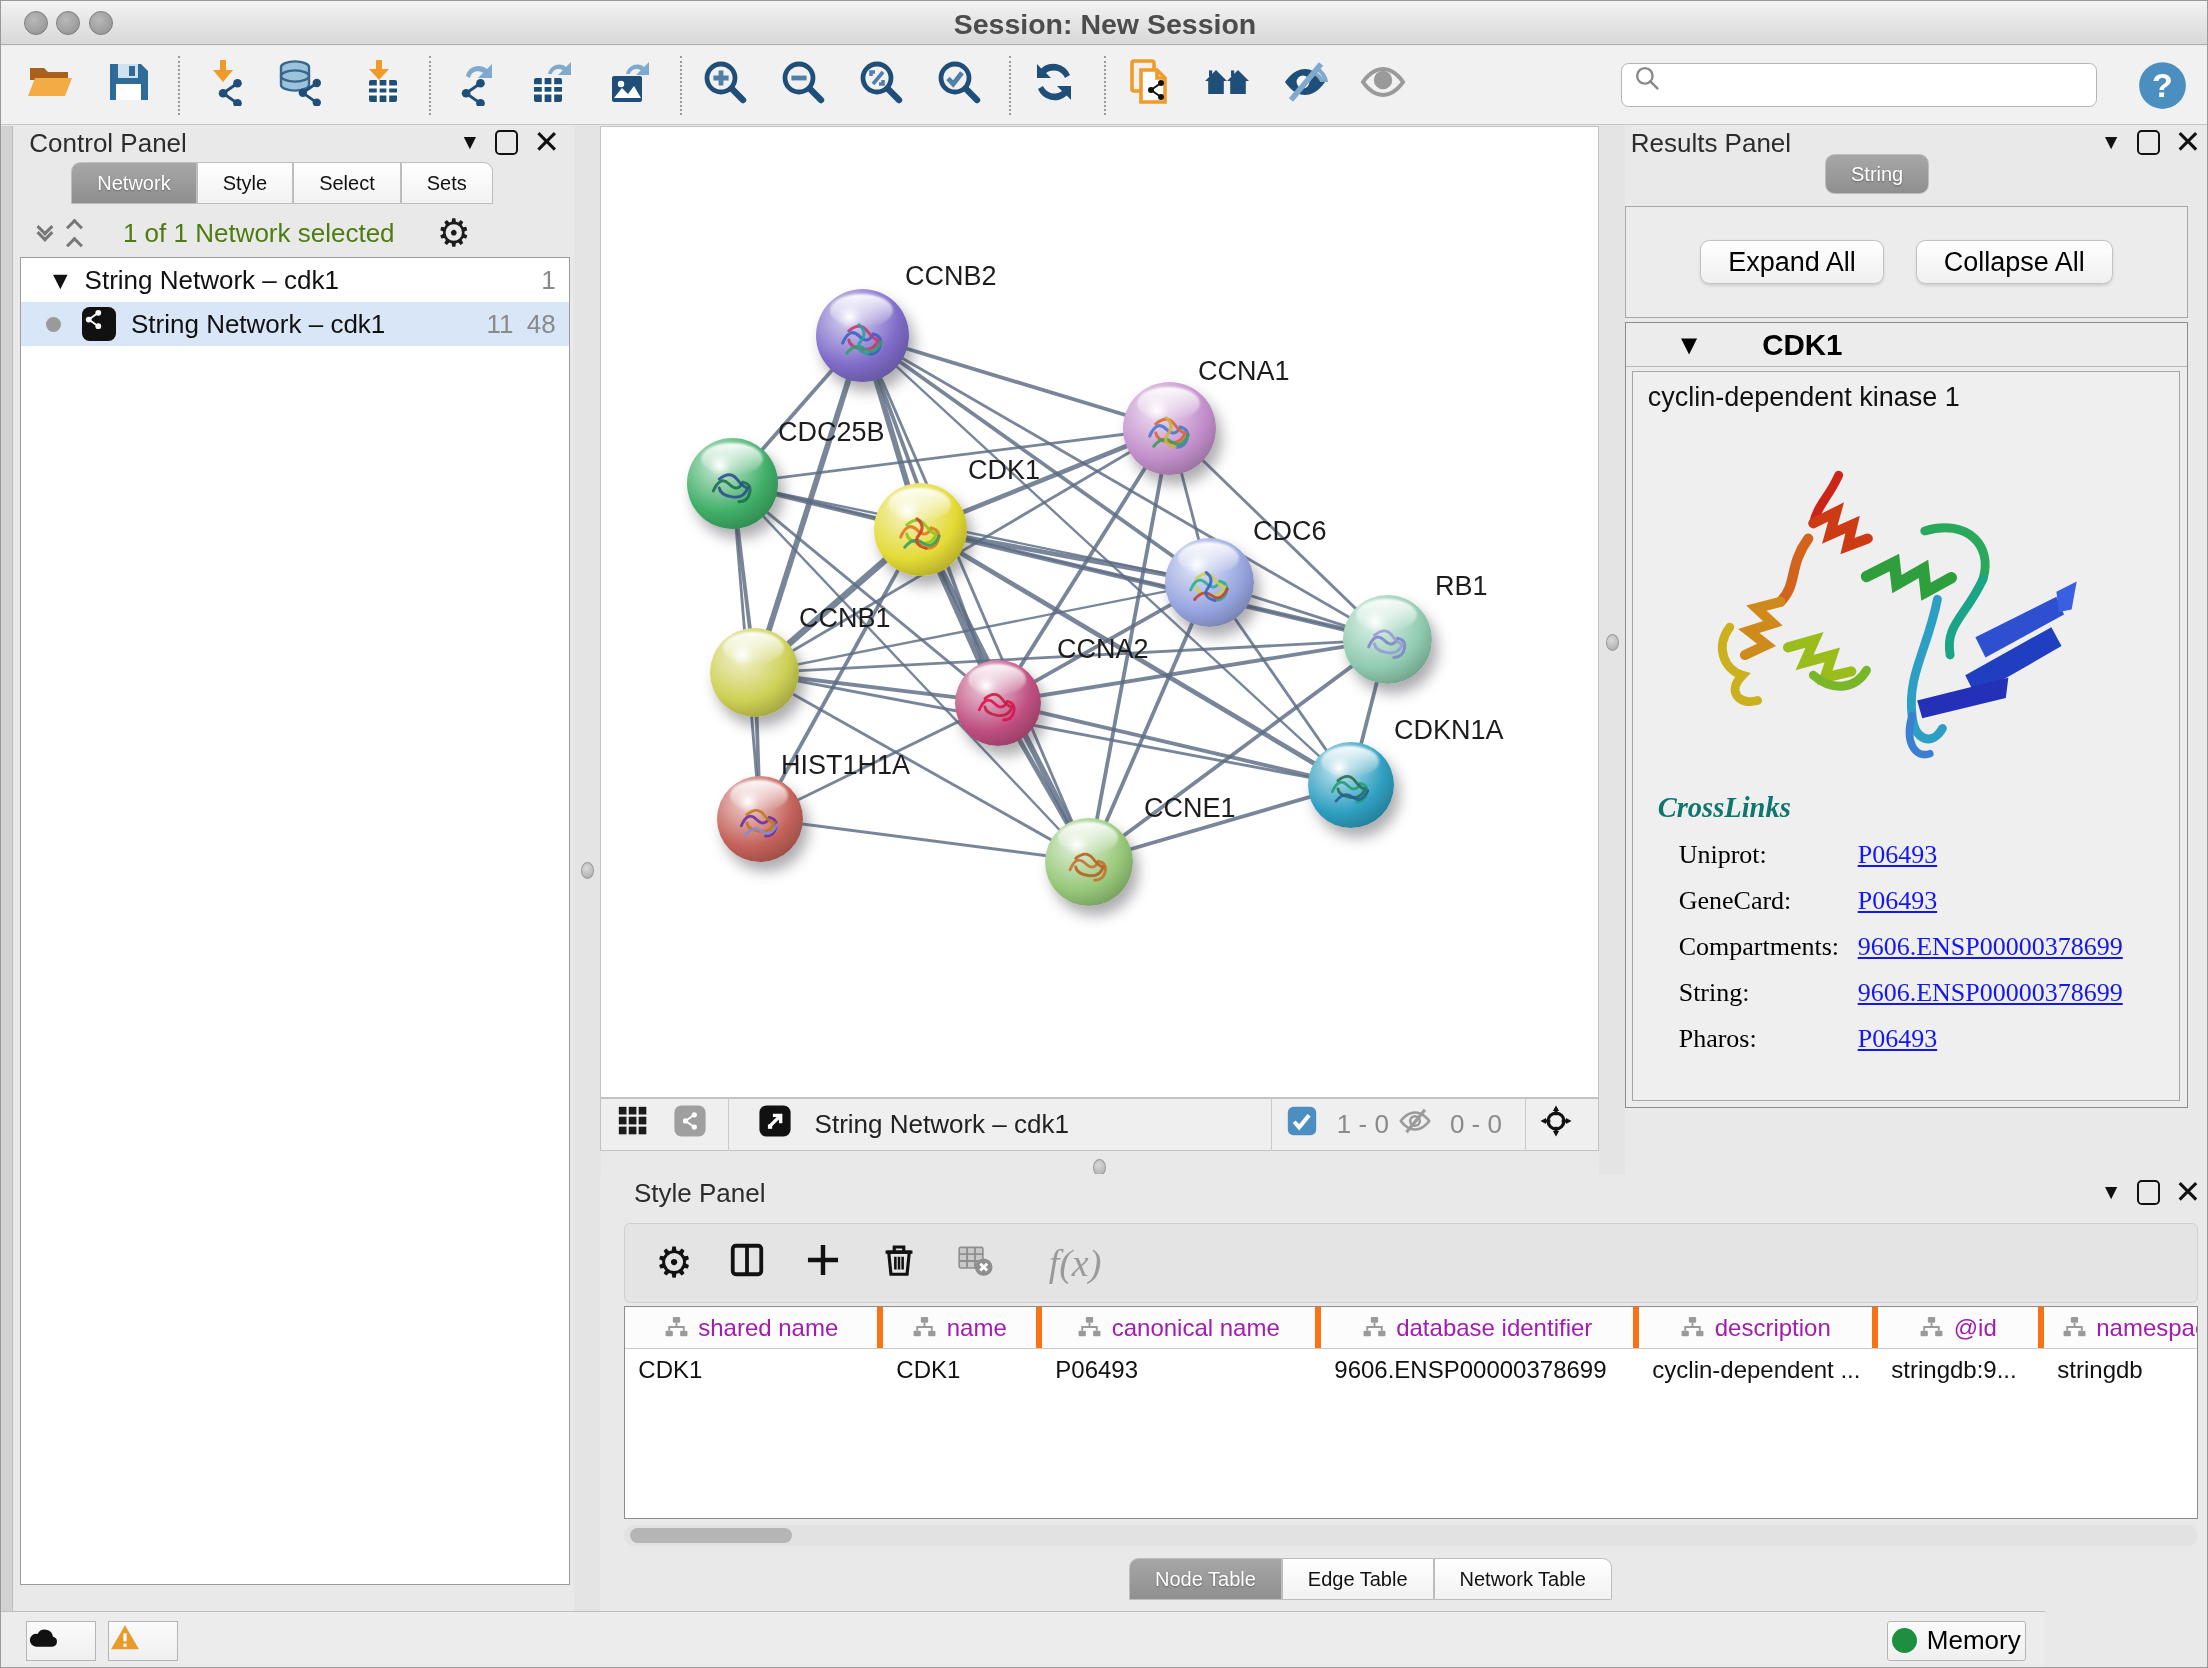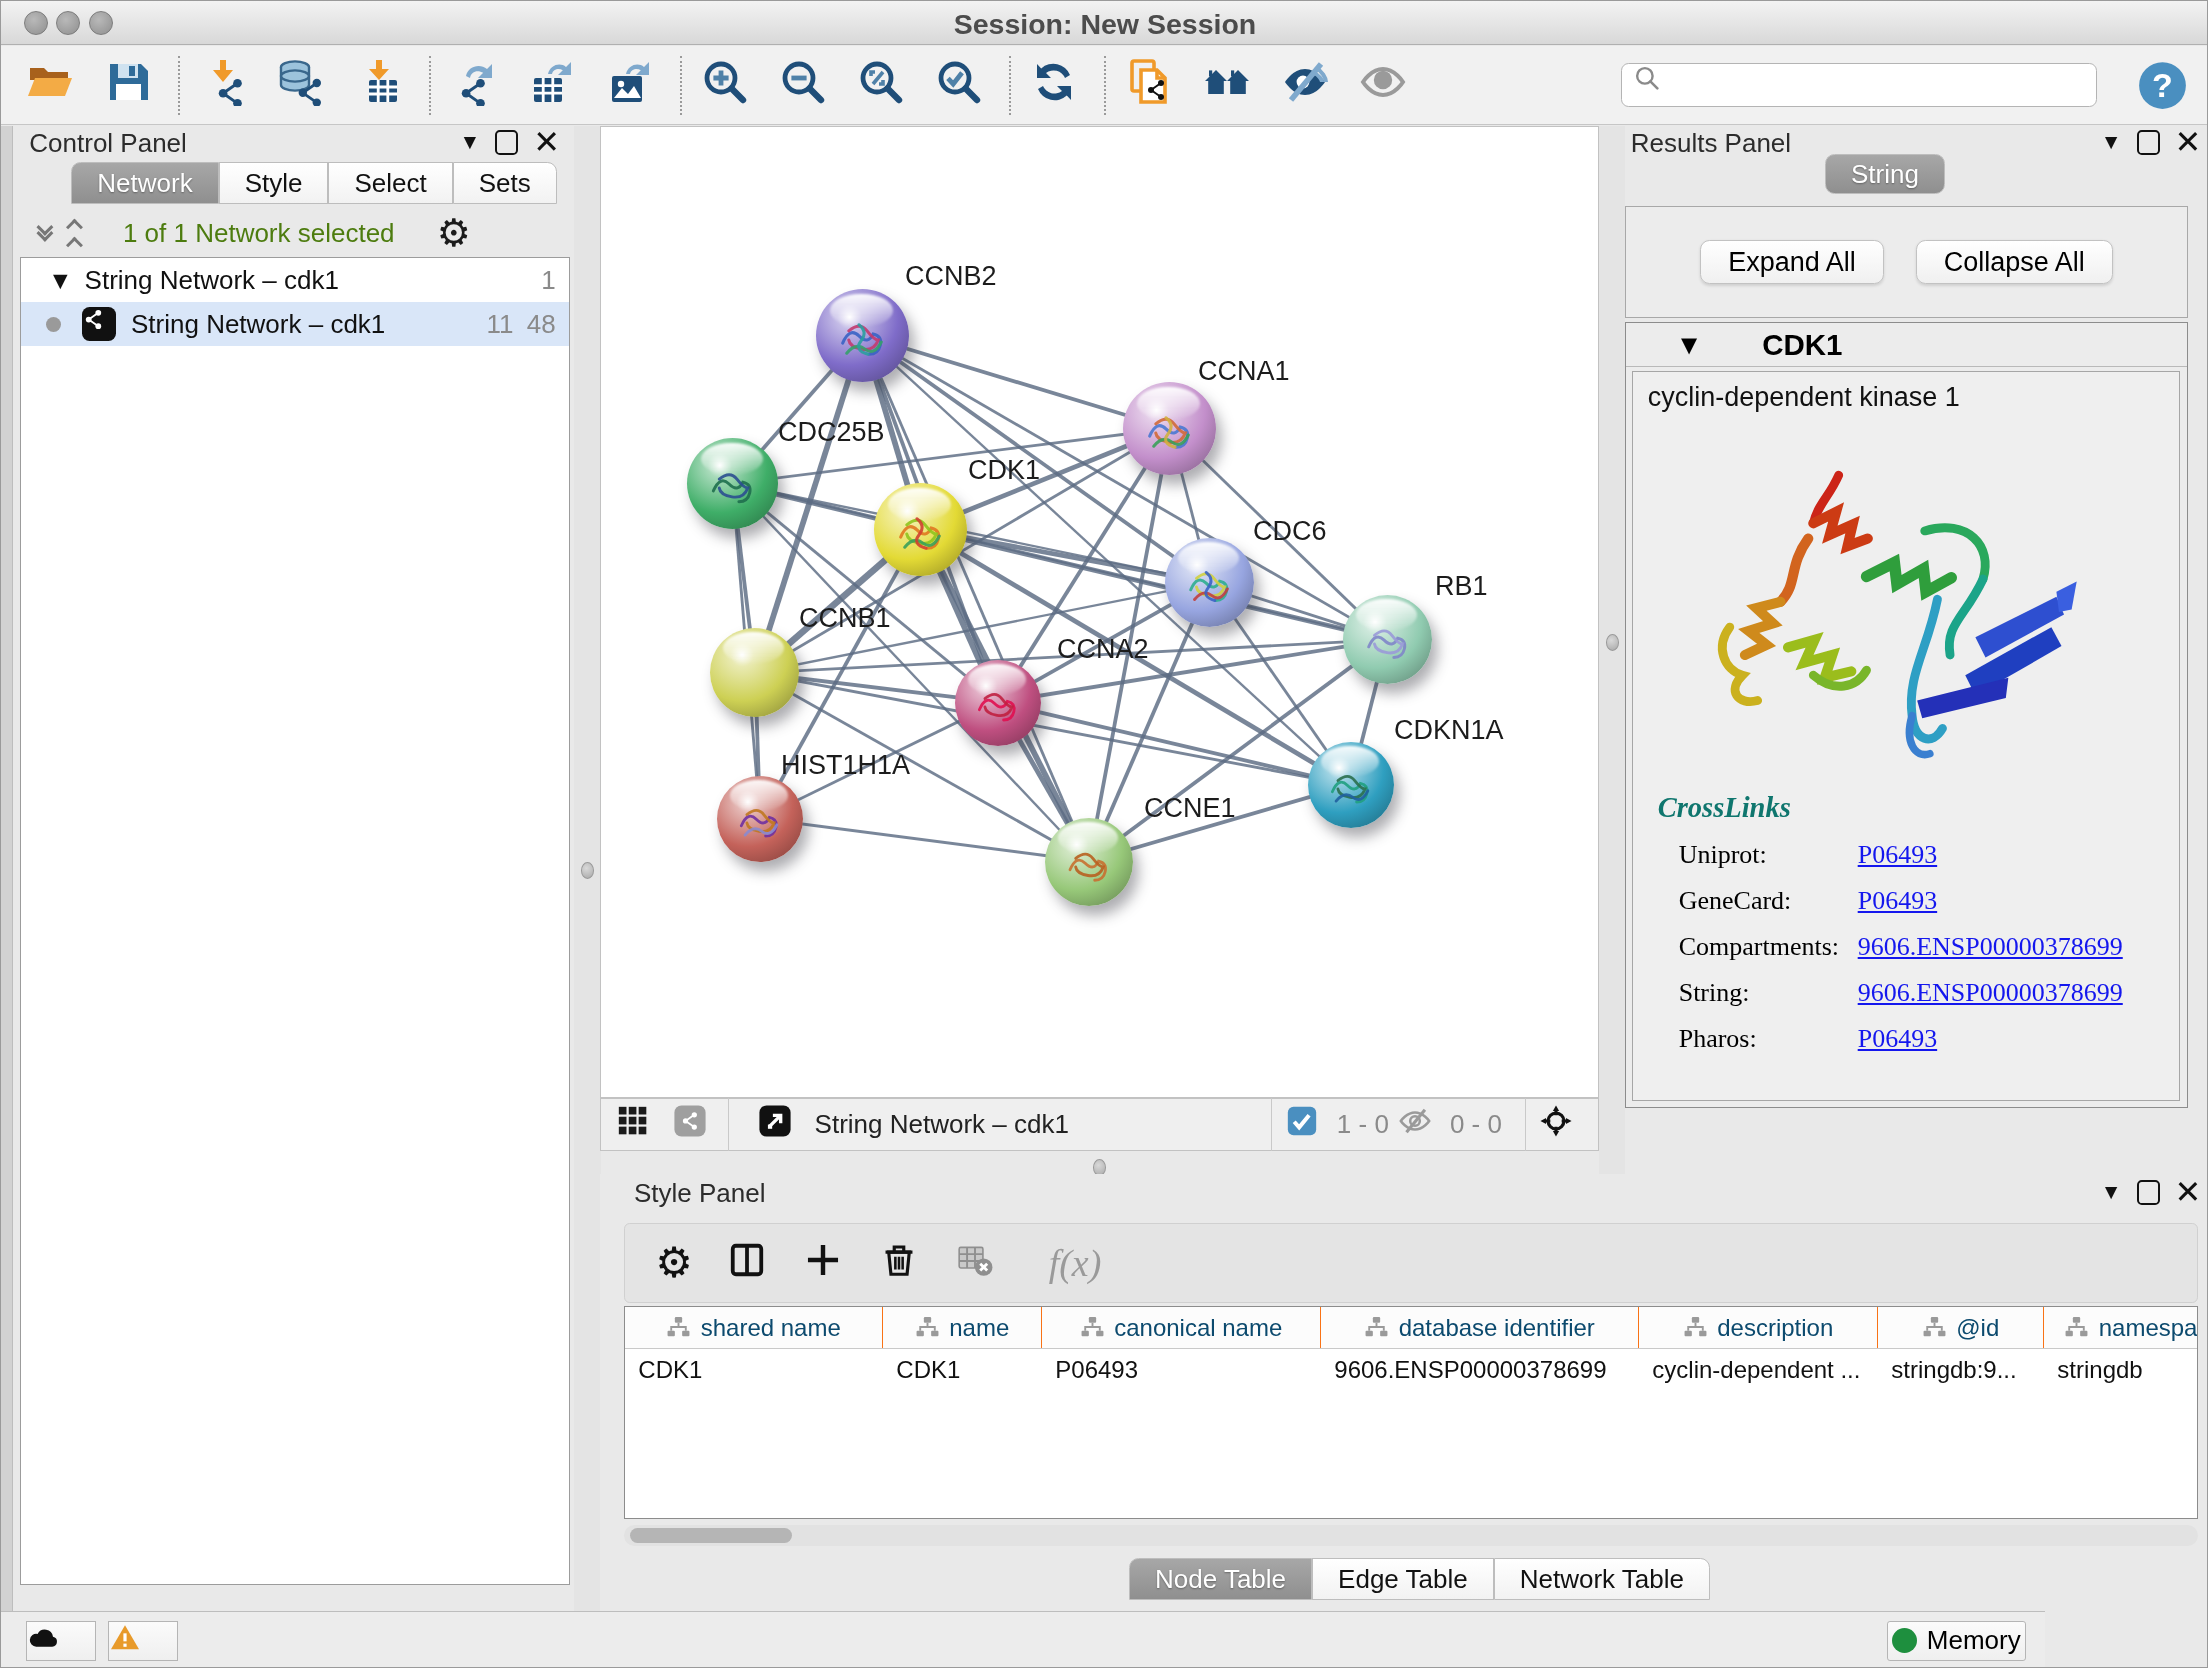--- a/index.html
+++ b/index.html
@@ -28,21 +28,21 @@
   .searchbox input{border:none;outline:none;flex:1;font-size:25px;background:transparent;}
   .helpbtn{margin:0 21px 0 40px;width:51px;height:51px;}
 
   
   .panel-title{font-size:26px;color:#2c2c2c;}
   .panel-controls{position:absolute;display:flex;align-items:center;gap:15px;}
   .pc-min{font-size:21px;color:#111;}
   .pc-float{width:23px;height:25px;border:2.9px solid #111;border-radius:4.8px;}
   .pc-close{font-size:32px;font-weight:bold;color:#111;line-height:25px;}
 
-  .tab{height:42px;display:flex;align-items:center;padding:0 25px;font-size:26px;
+  .tab{height:42px;display:flex;align-items:center;padding:0 25px;font-size:20px;
     border:1px solid #bdbdbd;background:linear-gradient(#ffffff,#f2f2f2);color:#111;}
   .tab.sel{background:linear-gradient(#a7a7a7,#8f8f8f);color:#fff;text-shadow:0 1px 1.9px rgba(0,0,0,.35);}
   .tab:first-child{border-radius:9.5px 0 0 0;}
   .tab:last-child{border-radius:0 9.5px 0 0;}
 
   
   #left-strip{position:absolute;left:0;top:125px;width:12.4px;height:1485px;background:#d2d2d2;border-right:1px solid #bdbdbd;}
   #control-panel{position:absolute;left:13.3px;top:125px;width:559px;height:1485px;background:#e9e9e9;}
   #cp-tabs{position:absolute;left:57px;top:36px;display:flex;}
   #cp-header{position:absolute;left:7.6px;top:84px;width:544px;height:46px;display:flex;align-items:center;}
@@ -109,22 +109,22 @@
   
   #table-panel{position:absolute;left:599px;top:1173px;width:1609px;height:437px;background:#e9e9e9;}
   #tp-toolbar{position:absolute;left:24px;top:49px;width:1574px;height:80px;background:#e4e4e4;
     border:1px solid #d0d0d0;border-radius:5.7px;display:flex;align-items:center;gap:32px;padding-left:27px;}
   .tp-icon{width:44px;height:44px;display:flex;align-items:center;justify-content:center;}
   .tp-icon svg{width:38px;height:38px;}
   .tp-gear{font-size:42px;color:#111;font-family:"DejaVu Sans",sans-serif;line-height:44px;}
   .tp-fx{font-family:"Liberation Serif","DejaVu Serif",serif;font-style:italic;font-size:38px;color:#9a9a9a;}
   #tp-table{position:absolute;left:24px;top:132px;width:1574px;height:213px;background:#fff;border:1.9px solid #8c8c8c;overflow:hidden;}
   #tp-headrow{display:flex;height:42px;border-bottom:1.9px solid #c9c9c9;background:#fcfcfc;}
-  .th{display:flex;align-items:center;justify-content:center;gap:9.5px;font-size:24px;color:#0c4a6e;
-    border-right:1px solid #f97316;overflow:hidden;white-space:nowrap;flex:none;}
+  .th{display:flex;align-items:center;justify-content:center;gap:9.5px;font-size:24px;color:#a21caf;
+    border-right:6px solid #f97316;overflow:hidden;white-space:nowrap;flex:none;}
   .th svg{width:25px;height:25px;flex:none;}
   #tp-datarow{display:flex;height:42px;}
   .td{font-size:24px;color:#111;padding-left:13.3px;display:flex;align-items:center;
     overflow:hidden;white-space:nowrap;flex:none;}
   #tp-hscroll{position:absolute;left:24px;top:351px;width:1574px;height:21px;background:#e2e2e2;border-radius:10.5px;}
   #tp-hthumb{position:absolute;left:5.7px;top:2.9px;width:162px;height:15px;background:#b5b5b5;border-radius:7.6px;}
   #tp-tabs{position:absolute;left:529px;top:384px;display:flex;}
 
   
   #statusbar{position:absolute;left:0;top:1610px;width:2044px;height:58px;background:#ececec;border-top:1px solid #bdbdbd;}

